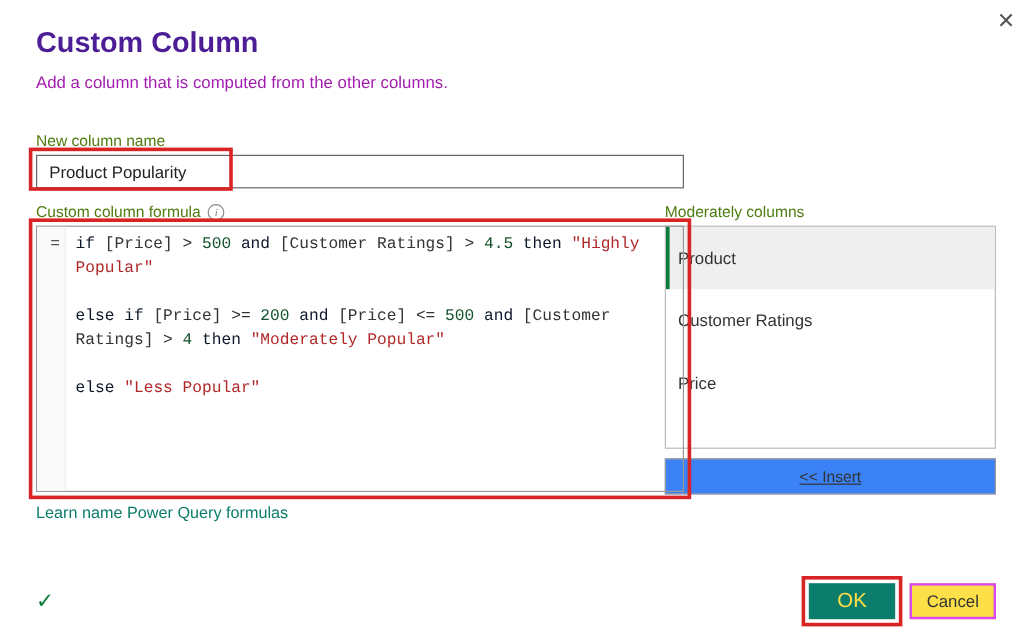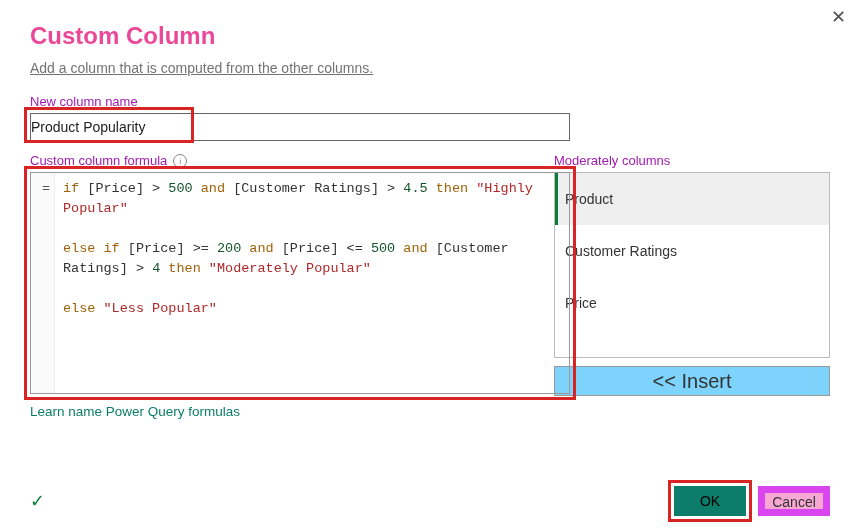--- a/index.html
+++ b/index.html
@@ -24,40 +24,39 @@
     position: absolute;
     right: 14px;
     top: 6px;
     font-size: 18px;
     color: #555;
     cursor: pointer;
   }
   .title {
     font-size: 24px;
     font-weight: 600;
-    color: #ec4899;
+    color: #4c1d95;
     margin-bottom: 10px;
   }
   .subtitle {
     font-size: 14px;
-    color: #737373;
-    margin-bottom: 18px;
-    text-decoration: underline;
+    color: #a21caf;
+    margin-bottom: 34px;
   }
   .label {
     font-size: 13px;
-    color: #a21caf;
+    color: #4d7c0f;
     margin-bottom: 4px;
   }
   .col-name-wrap { position: relative; width: 540px; }
   .col-name {
     width: 540px;
     height: 28px;
     border: 1px solid #666;
-    padding: 2px 0;
+    padding: 2px 10px;
     font-size: 14px;
     color: #222;
     outline: none;
   }
   .red-box-name {
     position: absolute;
     border: 3px solid #d92424;
     left: -6px; top: -6px;
     width: 170px; height: 36px;
     pointer-events: none;
@@ -92,21 +91,21 @@
     background: #fafafa;
     border-right: 1px solid #eee;
   }
   .formula-code {
     flex: 1;
     padding: 6px 10px 6px 8px;
     white-space: pre-wrap;
     word-wrap: break-word;
     color: #333;
   }
-  .kw { color: #a16207; }
+  .kw { color: #0f172a; }
   .num { color: #14532d; }
   .str { color: #b02828; }
   .red-box-formula {
     position: absolute;
     border: 3px solid #d92424;
     left: -6px; top: -6px;
     width: 552px; height: 234px;
     pointer-events: none;
   }
   .avail-col { flex: 1; }
@@ -125,24 +124,25 @@
   .avail-item.selected {
     background: #efefef;
     border-left: 3px solid #0b7d3b;
     padding-left: 7px;
   }
   .insert-btn {
     width: 100%;
     height: 30px;
     margin-top: 8px;
     border: 1px solid #999;
-    background: #7dd3fc;
-    font-size: 20px;
-    color: #333;
-    cursor: pointer;
+    background: #3b82f6;
+    font-size: 13px;
+    color: #333;
+    cursor: pointer;
+    text-decoration: underline;
   }
   .learn-link {
     color: #0b7d6a;
     font-size: 13.5px;
     margin-top: 10px;
     display: inline-block;
     cursor: pointer;
   }
   .footer {
     position: absolute;
@@ -158,36 +158,36 @@
     align-items: center;
     gap: 10px;
     color: #555;
     font-size: 14px;
   }
   .check-icon { color: #0b7d3b; font-size: 18px; }
   .btn-row { display: flex; gap: 12px; align-items: center; }
   .ok-wrap { position: relative; }
   .ok-btn {
     background: #0b7d6a;
-    color: #000000;
+    color: #fde047;
     border: none;
     height: 30px;
     width: 72px;
-    font-size: 14px;
+    font-size: 17px;
     cursor: pointer;
   }
   .red-box-ok {
     position: absolute;
     border: 3px solid #d92424;
     left: -6px; top: -6px; right: -6px; bottom: -6px;
     pointer-events: none;
   }
   .cancel-btn {
-    background: #f9a8d4;
-    border: 7px solid #d946ef;
+    background: #fde047;
+    border: 2px solid #d946ef;
     height: 30px;
     width: 72px;
     font-size: 14px;
     color: #333;
     cursor: pointer;
   }
 </style>
 </head>
 <body>
 

